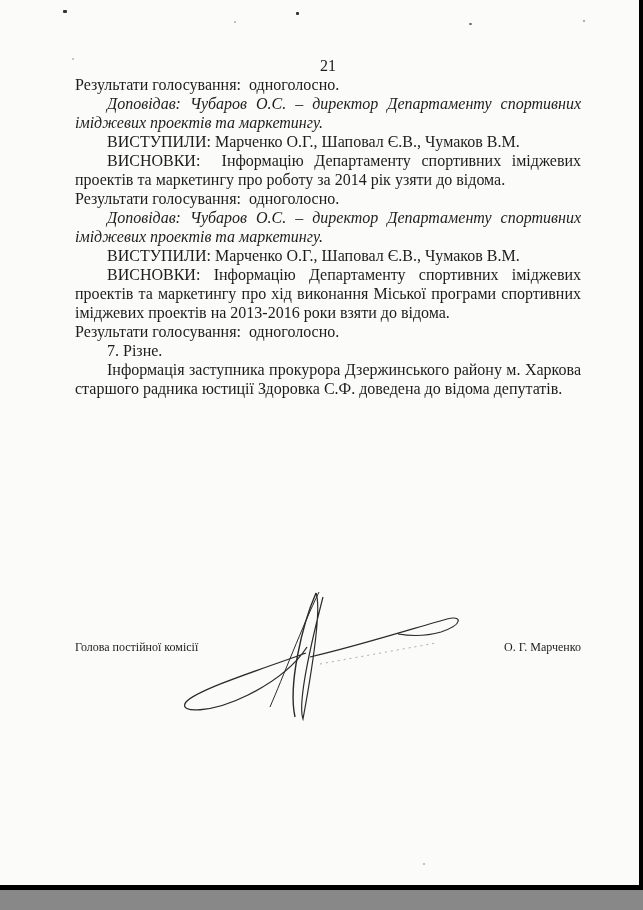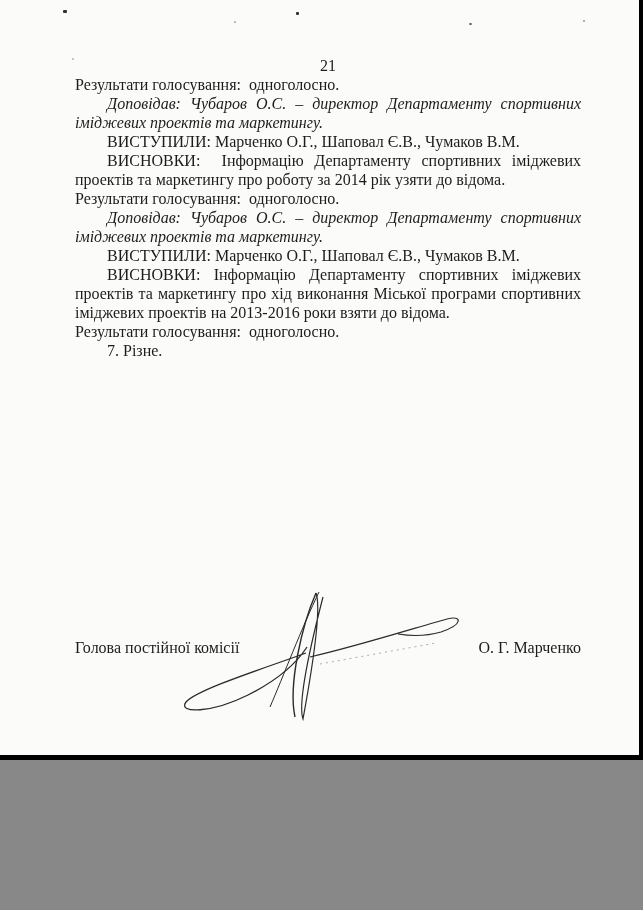--- a/index.html
+++ b/index.html
@@ -3,21 +3,21 @@
 <meta charset="utf-8">
 <style>
   :root{
     --paper:#fbfbf9;
     --ink:#1c1c1c;
     --edge:#000000;
   }
   html,body{margin:0;padding:0;background:#888;}
   .page{
     position:relative;
-    width:643px;height:760px;
+    width:643px;height:890px;
     margin:0 auto;
     background:var(--paper);
     font-family:"Liberation Serif", serif;
     color:var(--ink);
     overflow:hidden;
   }
   .text-col{
     position:absolute;
     left:75px;top:56px;
     width:506px;
@@ -42,21 +42,21 @@
   .mt-8{margin-top:8px;}
   .mt-9{margin-top:9px;}
   .mt-11{margin-top:11px;}
   .mt-15{margin-top:15px;}
   .mt-18{margin-top:18px;}
   .sig-row{
     position:absolute;
     left:75px;right:62px;top:638px;
     display:flex;
     justify-content:space-between;
-    font-size:16px;
+    font-size:12px;
     line-height:19px;
   }
   .sig-svg{
     position:absolute;
     left:170px;top:585px;
     width:300px;height:140px;
   }
   .edge-right{
     position:absolute;top:0;right:0;
     width:4px;height:910px;
@@ -84,20 +84,21 @@
     <p class="block italic-line">Результати голосування:&nbsp; одноголосно.</p>
     <p class="block italic-para mt-9">Доповідав: Чубаров О.С. – директор Департаменту спортивних іміджевих проектів та маркетингу.</p>
     <p class="block para mt-9">ВИСТУПИЛИ: Марченко О.Г., Шаповал Є.В., Чумаков В.М.</p>
     <p class="block para mt-9">ВИСНОВКИ:&nbsp; Інформацію Департаменту спортивних іміджевих проектів та маркетингу про роботу за 2014 рік узяти до відома.</p>
     <p class="block italic-line mt-15">Результати голосування:&nbsp; одноголосно.</p>
     <p class="block italic-para mt-8">Доповідав: Чубаров О.С. – директор Департаменту спортивних іміджевих проектів та маркетингу.</p>
     <p class="block para mt-9">ВИСТУПИЛИ: Марченко О.Г., Шаповал Є.В., Чумаков В.М.</p>
     <p class="block para mt-8">ВИСНОВКИ: Інформацію Департаменту спортивних іміджевих проектів та маркетингу про хід виконання Міської програми спортивних іміджевих проектів на 2013-2016 роки взяти до відома.</p>
     <p class="block italic-line mt-15">Результати голосування:&nbsp; одноголосно.</p>
     <p class="block para mt-11">7. Різне.</p>
+    <p class="block para mt-9">Інформація заступника прокурора Дзержинського району м. Харкова старшого радника юстиції Здоровка С.Ф. доведена до відома депутатів.</p>
   </div>
 
   <div class="sig-row">
     <span>Голова постійної комісії</span>
     <span>О. Г. Марченко</span>
   </div>
 
   <svg class="sig-svg" viewBox="0 0 300 140" fill="none" xmlns="http://www.w3.org/2000/svg">
 
     <path d="M125,132 C118,100 132,40 146,8" stroke="#2b2b2b" stroke-width="1.4"></path>

